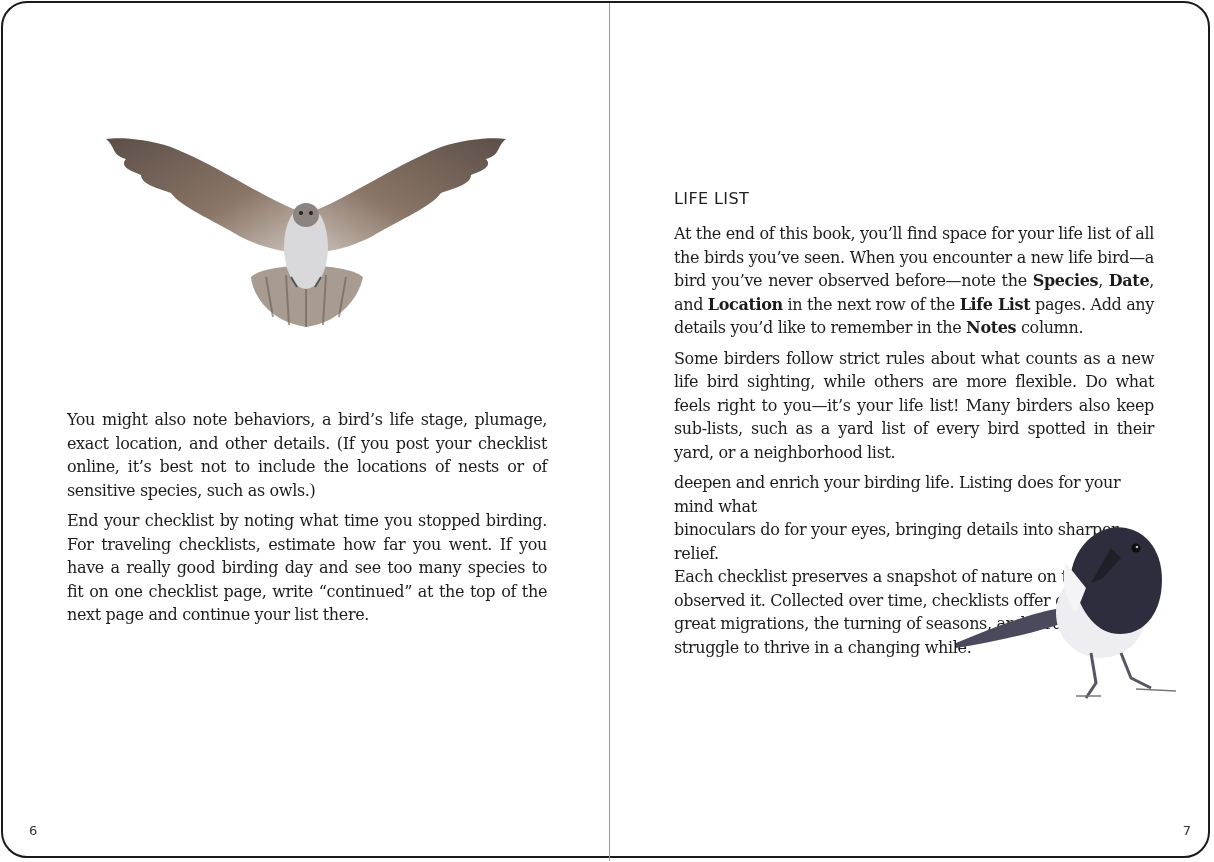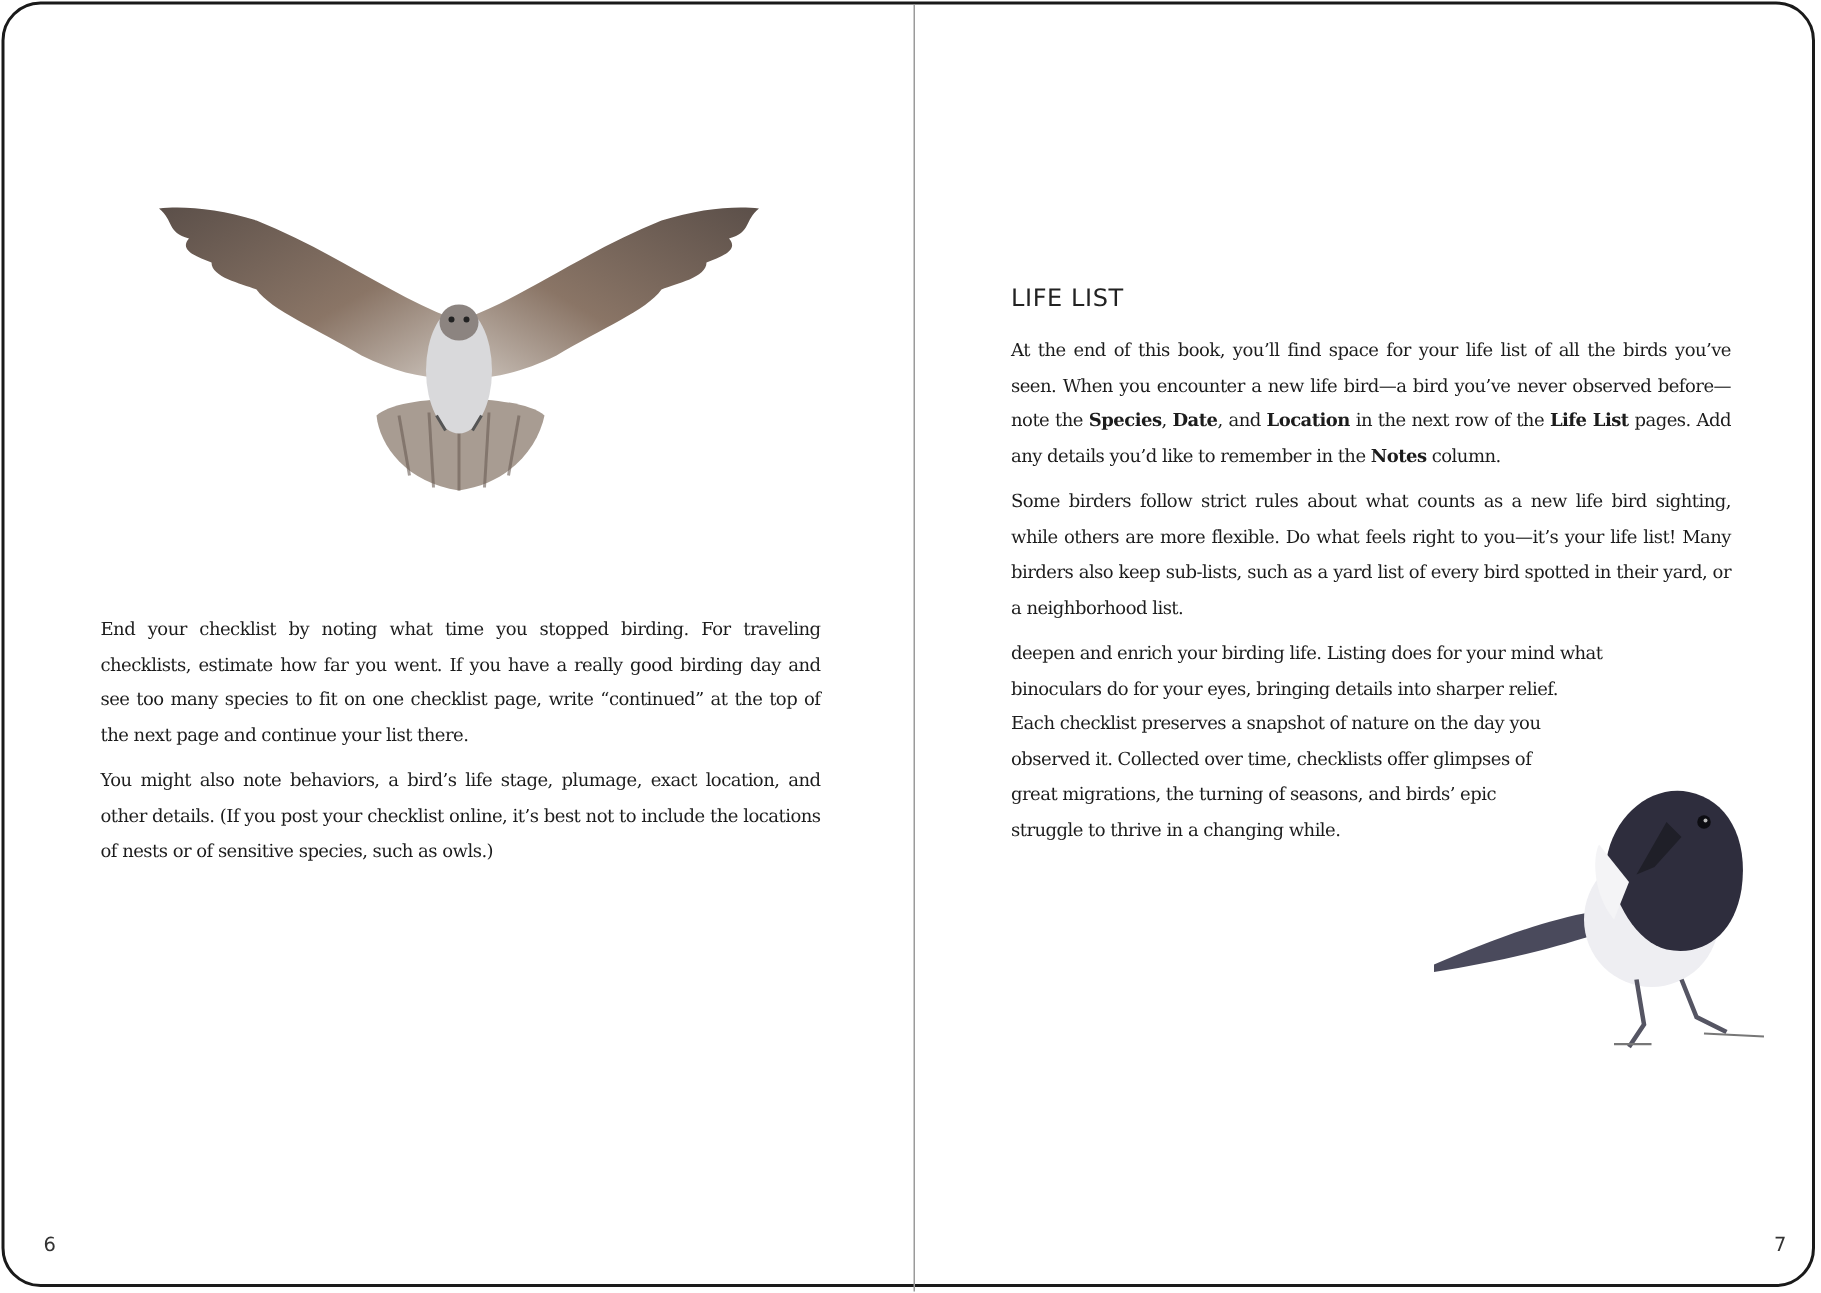--- a/index.html
+++ b/index.html
@@ -7,21 +7,21 @@
   .spread {
     position: absolute; left: 1px; top: 1px; width: 1209px; height: 857px;
     border: 2px solid #1a1a1a; border-radius: 26px; background: #fff; box-sizing: border-box;
   }
   .gutter { position: absolute; left: 606px; top: 0; width: 1px; height: 858px; background: #9a9a9a; }
   .page { position: absolute; top: 0; height: 858px; }
   .page.left { left: 0; width: 606px; }
   .page.right { left: 607px; width: 607px; }
   .body-text {
     font-family: "DejaVu Serif", "Liberation Serif", serif;
-    font-size: 12px; line-height: 23.5px; color: #1c1c1c;
+    font-size: 16px; line-height: 23.5px; color: #1c1c1c;
     text-align: justify; letter-spacing: -0.35px;
   }
   .body-text p { margin: 0 0 7px 0; }
   .left .body-text { position: absolute; left: 64px; top: 405px; width: 480px; }
   .right .body-text { position: absolute; left: 64px; top: 219px; width: 480px; }
   .heading {
     position: absolute; left: 64px; top: 186px;
     font-family: "DejaVu Sans", "Liberation Sans", sans-serif; font-size: 16px; color: #222;
     letter-spacing: 0.4px;
   }
@@ -66,22 +66,22 @@
           <line x1="225" y1="148" x2="222" y2="198"></line>
         <line x1="245" y1="150" x2="238" y2="190"></line>
       </g>
       <ellipse cx="205" cy="120" rx="22" ry="42" fill="#d9d9db"></ellipse>
       <ellipse cx="205" cy="88" rx="13" ry="12" fill="#8c8480"></ellipse>
       <circle cx="200" cy="86" r="2" fill="#222"></circle>
         <circle cx="210" cy="86" r="2" fill="#222"></circle>
       <path d="M190 150 L196 160 M220 150 L214 160" stroke="#555" stroke-width="2"></path>
     </svg>
     <div class="body-text">
+      <p>You might also note behaviors, a bird’s life stage, plumage, exact location, and other details. (If you post your checklist online, it’s best not to include the locations of nests or of sensitive species, such as owls.)</p>
       <p>End your checklist by noting what time you stopped birding. For traveling checklists, estimate how far you went. If you have a really good birding day and see too many species to fit on one checklist page, write “continued” at the top of the next page and continue your list there.</p>
-      <p>You might also note behaviors, a bird’s life stage, plumage, exact location, and other details. (If you post your checklist online, it’s best not to include the locations of nests or of sensitive species, such as owls.)</p>
     </div>
     <div class="page-num">6</div>
   </div>
 
   <div class="page right">
     <div class="heading">LIFE LIST</div>
     <div class="body-text">
       <p><span>At the end of this book, you’ll find space for your life list of all the birds you’ve seen. When you encounter a new life bird—a bird you’ve never observed before—note the </span><b>Species</b><span>, </span><b>Date</b><span>, and </span><b>Location</b><span> in the next row of the </span><b>Life List</b><span> pages. Add any details you’d like to remember in the </span><b>Notes</b><span> column.</span></p>
       <p>Some birders follow strict rules about what counts as a new life bird sighting, while others are more flexible. Do what feels right to you—it’s your life list! Many birders also keep sub-lists, such as a yard list of every bird spotted in their yard, or a neighborhood list.</p>
       <div class="wrap-short">

